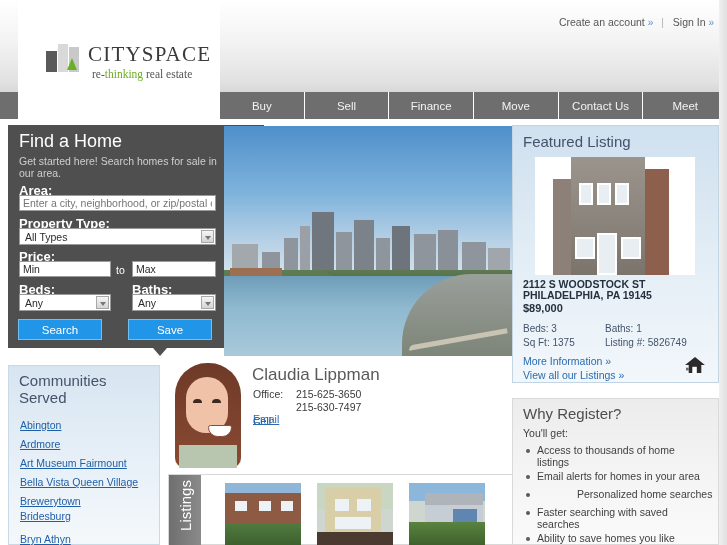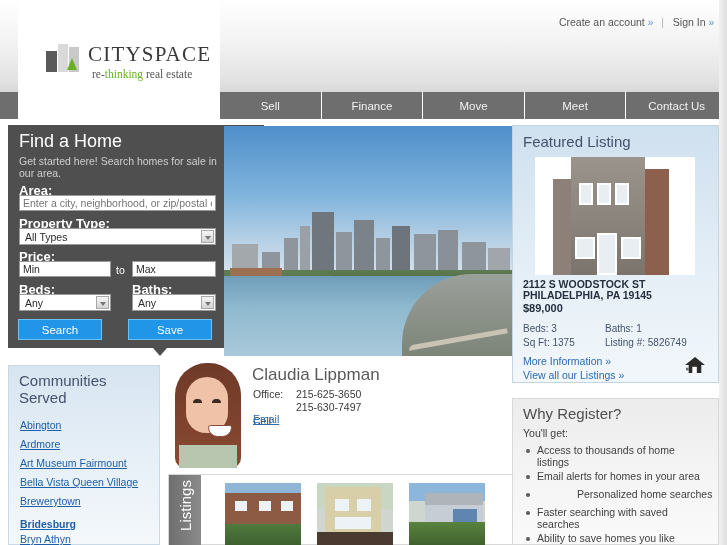--- a/index.html
+++ b/index.html
@@ -296,33 +296,36 @@
     <span class="chev">»</span>
     <span class="pipe">|</span>
     <a><span>Sign In</span></a>
     <span class="chev">»</span>
   </div>
 
   <div class="navbar">
     <div class="nav-left-block"></div>
     <div class="nav-items">
       <div class="nav-item">
+          <span>Buy</span>
+        </div>
+      <div class="nav-item">
           <span>Sell</span>
         </div>
       <div class="nav-item">
           <span>Finance</span>
         </div>
       <div class="nav-item">
           <span>Move</span>
         </div>
       <div class="nav-item">
-          <span>Meet</span>
+          <span>Contact Us</span>
         </div>
       <div class="nav-item">
-          <span>Contact Us</span>
+          <span>Meet</span>
         </div>
     </div>
   </div>
 
   <div class="search-panel">
     <div class="sp-title">Find a Home</div>
     <div class="sp-sub">Get started here! Search homes for sale in our area.</div>
 
     <div class="fld-label" style="left:11px; top:58px;">Area:</div>
     <input class="txtin" style="left: 11px; top: 70px; width: 197px;" placeholder="Enter a city, neighborhood, or zip/postal code">
@@ -422,21 +425,21 @@
     </svg>
   </div>
 
   <div class="communities">
     <div class="cm-title">Communities Served</div>
     <div class="cm-link" style="top:53px;">Abington</div>
     <div class="cm-link" style="top:72px;">Ardmore</div>
     <div class="cm-link" style="top:91px;">Art Museum Fairmount</div>
     <div class="cm-link" style="top:110px;">Bella Vista Queen Village</div>
     <div class="cm-link" style="top:129px;">Brewerytown</div>
-    <div class="cm-link" style="top:152px;font-weight:bold;">Bridesburg</div>
+    <div class="cm-link" style="top:144px;">Bridesburg</div>
     <div class="cm-link" style="top:167px;">Bryn Athyn</div>
   </div>
 
   <div class="agent">
     <div class="avatar">
       <div class="av-hair"></div>
       <div class="av-face">
         <div class="av-eye" style="left:7px; top:22px;"></div>
         <div class="av-eye" style="left:26px; top:22px;"></div>
         <div class="av-mouth"></div>

